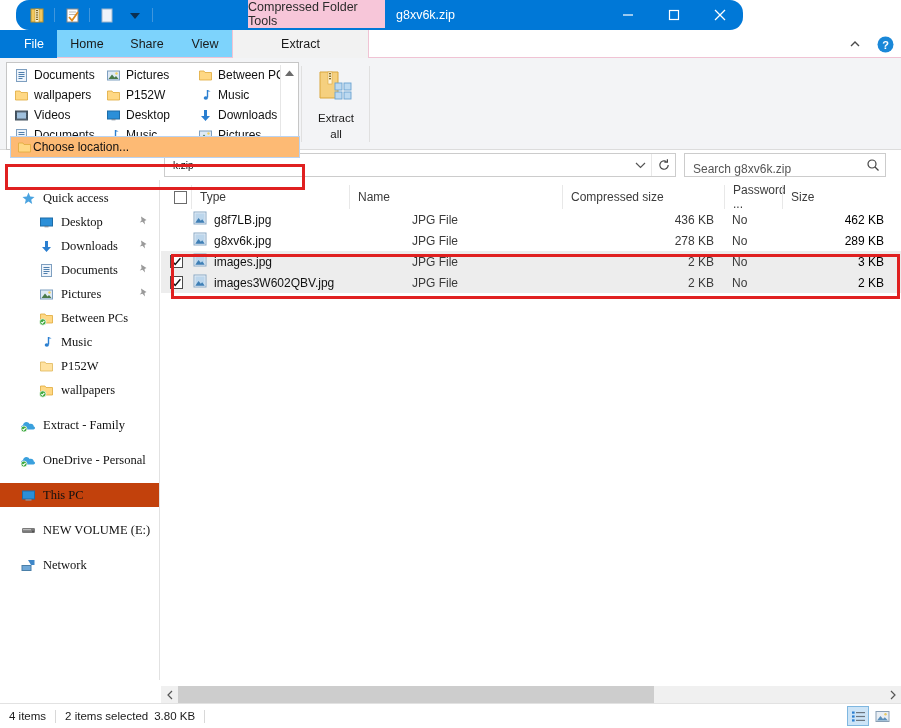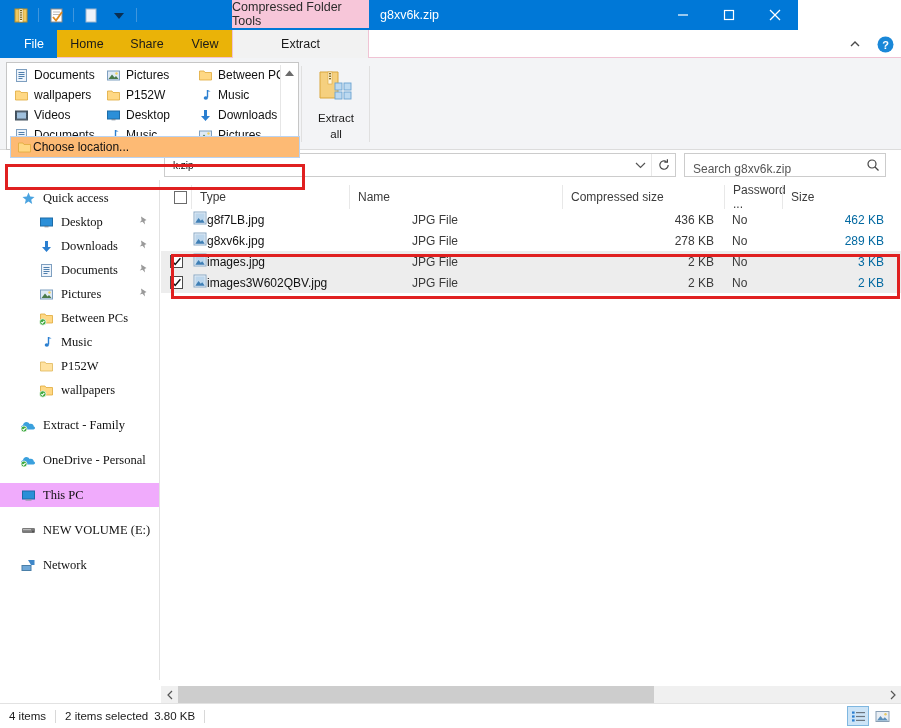--- a/index.html
+++ b/index.html
@@ -6,22 +6,22 @@
   html, body {
     width: 901px; height: 728px;
     font-family: "Liberation Sans", sans-serif;
     font-size: 12px; color: #000;
     overflow: hidden; background: #fff;
   }
   .window { position: relative; width: 901px; height: 728px; background:#fff; }
 
   
   .titlebar {
-    position:absolute; left:0; top:0; width:798px; height:30px;
-    background:#0078d7; display:flex; align-items:center;
+    position:absolute; left:16px; top:0; width:727px; height:30px;
+    background:#0078d7; display:flex; align-items:center;border-radius:13px;
   }
   .qat { display:flex; align-items:center; padding-left:8px; gap:2px; height:30px; }
   .qat-btn { width:26px; height:24px; display:flex; align-items:center; justify-content:center; }
   .qat-sep { width:1px; height:14px; background:#3f96dd; margin:0 2px; }
   .ctx-tab-head {
     position:absolute; left:232px; top:0; width:137px; height:28px;
     background:#f7c6d9; color:#2b2b2b; font-size:12.5px;
     display:flex; align-items:center; justify-content:center;
   }
   .title-text {
@@ -34,21 +34,21 @@
 
   
   .tabrow {
     position:absolute; left:0; top:30px; width:901px; height:28px; background:#0078d7;
   }
   .tab-file {
     position:absolute; left:0; top:0; width:68px; height:28px; background:#0078d7;
     color:#fff; display:flex; align-items:center; justify-content:center; font-size:12.5px;
   }
   .tabs-white {
-    position:absolute; left:57px; top:0; width:312px; height:28px; background:#eab308;
+    position:absolute; left:57px; top:0; width:312px; height:28px; background:#7dd3fc;
     display:flex; align-items:center;
     border-bottom:1px solid #f0c3d4;
   }
   .tab { height:28px; display:flex; align-items:center; justify-content:center; font-size:12.5px; color:#1a1a1a; }
   .tab-home { width:60px; }
   .tab-share { width:60px; }
   .tab-view { width:56px; }
   .tab-extract {
     position:absolute; left:232px; top:0; width:137px; height:28px;
     background:#f2f2f2; border-left:1px solid #f0c3d4; border-right:1px solid #f0c3d4;
@@ -119,43 +119,43 @@
   .navpane {
     position:absolute; left:0; top:180px; width:160px; height:500px;
     background:#fff; border-right:1px solid #e2e2e2; overflow:hidden;font-family:Liberation Serif, serif;
   }
   .nav-item { height:24px; display:flex; align-items:center; gap:7px; font-size:12.5px; color:#111; white-space:nowrap; }
   .nav-item .ni { width:16px; height:16px; flex:0 0 16px; display:flex; align-items:center; justify-content:center; }
   .nav-item .pin { margin-left:auto; margin-right:10px; }
   .lvl0 { padding-left:20px; }
   .lvl1 { padding-left:38px; }
   .nav-gap { height:11px; }
-  .nav-sel { background:#f0abfc; }
+  .nav-sel { background:#c2410c; }
 
   
   .filelist { position:absolute; left:161px; top:180px; width:740px; height:500px; background:#fff; }
   .colhead { position:absolute; left:0; top:5px; width:740px; height:24px; display:flex; align-items:center; }
   .ch { font-size:12px; color:#3b3b3b; height:24px; display:flex; align-items:center; border-left:1px solid #e8e8e8; padding-left:8px; }
   .ch.first { border-left:none; }
   .c-check { width:30px; display:flex; align-items:center; justify-content:center; }
   .c-name { width:213px; }
   .c-type { width:158px; }
   .c-comp { width:162px; }
   .c-pass { width:58px; }
   .c-size { width:112px; }
   .rows { position:absolute; left:0; top:29px; width:740px; }
   .row { height:21px; display:flex; align-items:center; font-size:12px; color:#111; }
   .row.sel { background:#ededed; }
   .cell { height:21px; display:flex; align-items:center; }
   .r-check { width:30px; justify-content:center; }
-  .r-name { width:213px; padding-left:2px; }
+  .r-name { width:213px; gap:7px; padding-left:2px; }
   .r-type { width:158px; padding-left:8px; color:#3a3a3a; }
   .r-comp { width:162px; justify-content:flex-end; padding-right:10px; color:#3a3a3a; }
   .r-pass { width:58px; padding-left:8px; color:#3a3a3a; }
-  .r-size { width:112px; justify-content:flex-end; padding-right:10px; color:#0369a1; }
+  .r-size { width:112px; justify-content:flex-end; padding-right:10px; color:#000000; }
   .redbox2 {
     position:absolute; left:171px; top:254px; width:729px; height:45px;
     border:3px solid #e02020; z-index:7; pointer-events:none;
   }
 
   
   .hscroll { position:absolute; left:161px; top:686px; width:740px; height:17px; background:#f0f0f0; display:flex; align-items:center; }
   .hs-arrow { width:17px; height:17px; display:flex; align-items:center; justify-content:center; }
   .hs-track { flex:1; height:17px; background:#f0f0f0; position:relative; }
   .hs-thumb { position:absolute; left:0; top:0; width:476px; height:17px; background:#cdcdcd; }

